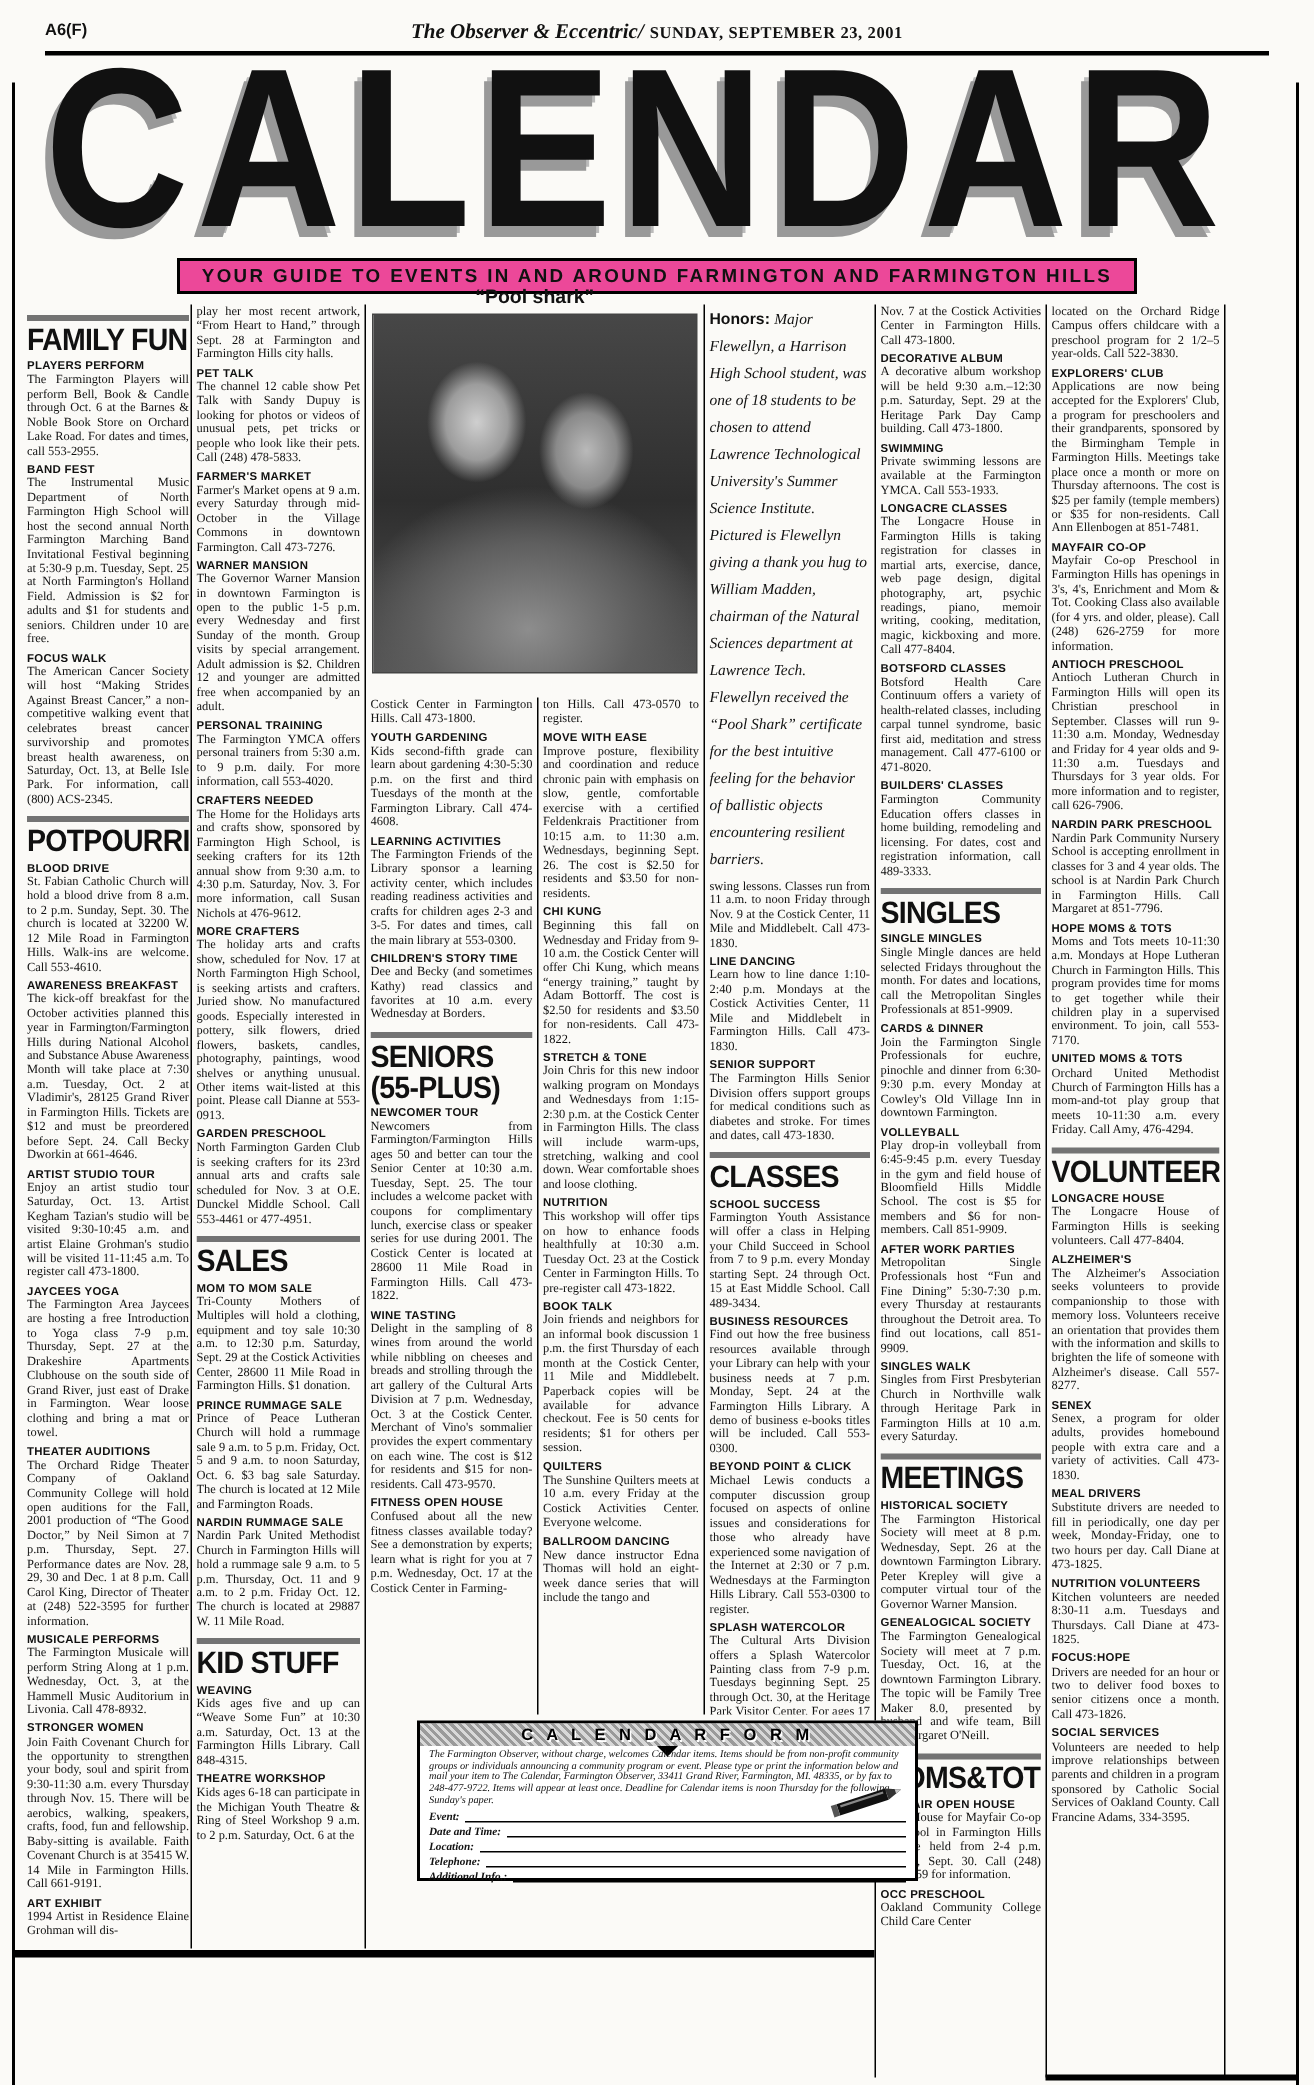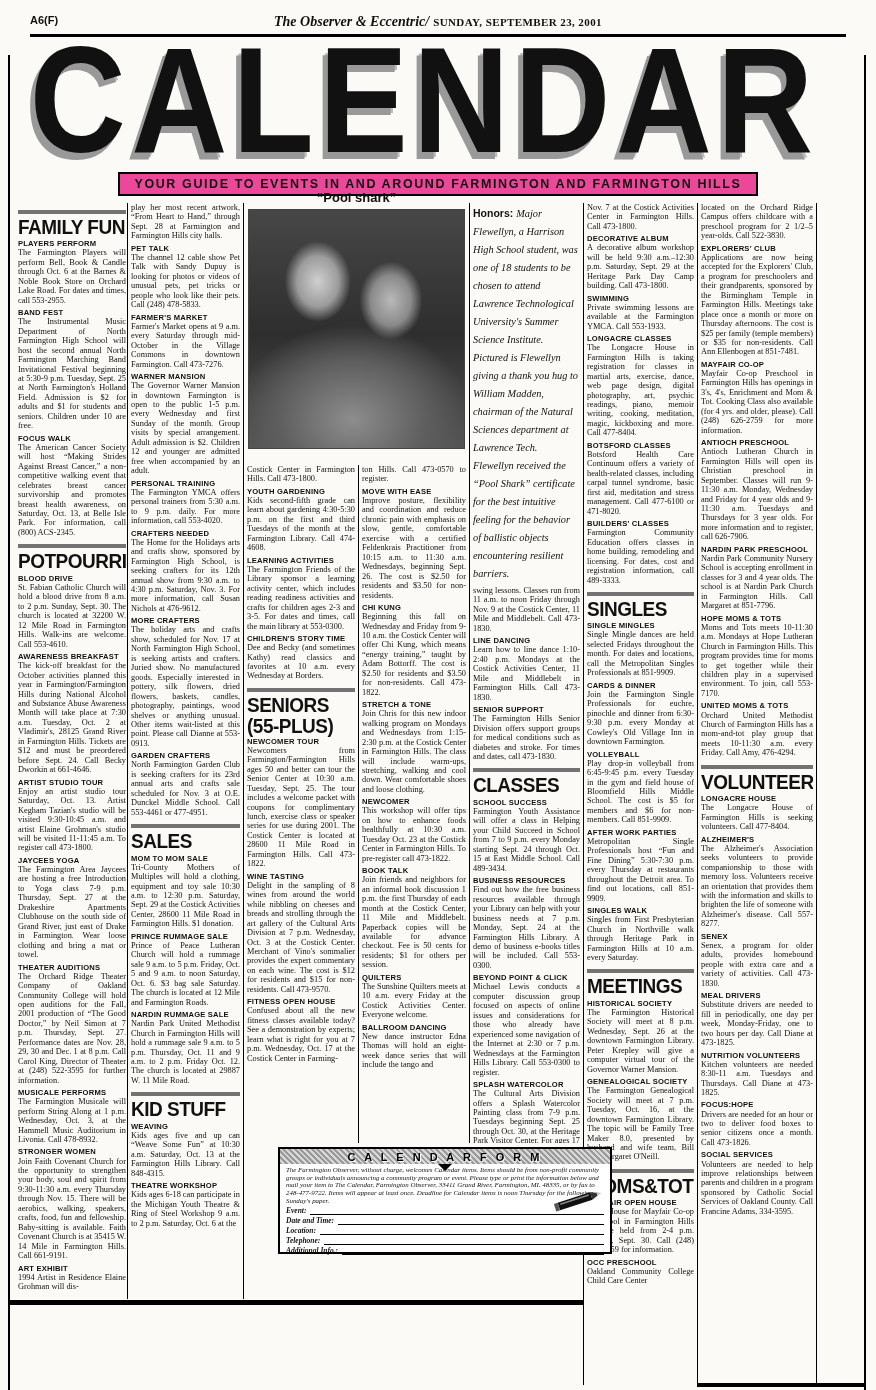--- a/index.html
+++ b/index.html
@@ -167,21 +167,21 @@
       </div>
       <div class="item">
         <div class="ih">CRAFTERS NEEDED</div>
         <div class="ib">The Home for the Holidays arts and crafts show, sponsored by Farmington High School, is seeking crafters for its 12th annual show from 9:30 a.m. to 4:30 p.m. Saturday, Nov. 3. For more information, call Susan Nichols at 476-9612.</div>
       </div>
       <div class="item">
         <div class="ih">MORE CRAFTERS</div>
         <div class="ib">The holiday arts and crafts show, scheduled for Nov. 17 at North Farmington High School, is seeking artists and crafters. Juried show. No manufactured goods. Especially interested in pottery, silk flowers, dried flowers, baskets, candles, photography, paintings, wood shelves or anything unusual. Other items wait-listed at this point. Please call Dianne at 553-0913.</div>
       </div>
       <div class="item">
-        <div class="ih">GARDEN CRAFTERS</div>
+        <div class="ih">GARDEN PRESCHOOL</div>
         <div class="ib">North Farmington Garden Club is seeking crafters for its 23rd annual arts and crafts sale scheduled for Nov. 3 at O.E. Dunckel Middle School. Call 553-4461 or 477-4951.</div>
       </div>
       <div class="sec">
         <div class="sec-title">SALES</div>
       </div>
       <div class="item">
         <div class="ih">MOM TO MOM SALE</div>
         <div class="ib">Tri-County Mothers of Multiples will hold a clothing, equipment and toy sale 10:30 a.m. to 12:30 p.m. Saturday, Sept. 29 at the Costick Activities Center, 28600 11 Mile Road in Farmington Hills. $1 donation.</div>
       </div>
       <div class="item">
@@ -246,21 +246,21 @@
       </div>
       <div class="item">
         <div class="ih">CHI KUNG</div>
         <div class="ib">Beginning this fall on Wednesday and Friday from 9-10 a.m. the Costick Center will offer Chi Kung, which means “energy training,” taught by Adam Bottorff. The cost is $2.50 for residents and $3.50 for non-residents. Call 473-1822.</div>
       </div>
       <div class="item">
         <div class="ih">STRETCH &amp; TONE</div>
         <div class="ib">Join Chris for this new indoor walking program on Mondays and Wednesdays from 1:15-2:30 p.m. at the Costick Center in Farmington Hills. The class will include warm-ups, stretching, walking and cool down. Wear comfortable shoes and loose clothing.</div>
       </div>
       <div class="item">
-        <div class="ih">NEWCOMER</div>
+        <div class="ih">NUTRITION</div>
         <div class="ib">This workshop will offer tips on how to enhance foods healthfully at 10:30 a.m. Tuesday Oct. 23 at the Costick Center in Farmington Hills. To pre-register call 473-1822.</div>
       </div>
       <div class="item">
         <div class="ih">BOOK TALK</div>
         <div class="ib">Join friends and neighbors for an informal book discussion 1 p.m. the first Thursday of each month at the Costick Center, 11 Mile and Middlebelt. Paperback copies will be available for advance checkout. Fee is 50 cents for residents; $1 for others per session.</div>
       </div>
       <div class="item">
         <div class="ih">QUILTERS</div>
         <div class="ib">The Sunshine Quilters meets at 10 a.m. every Friday at the Costick Activities Center. Everyone welcome.</div>
       </div>

